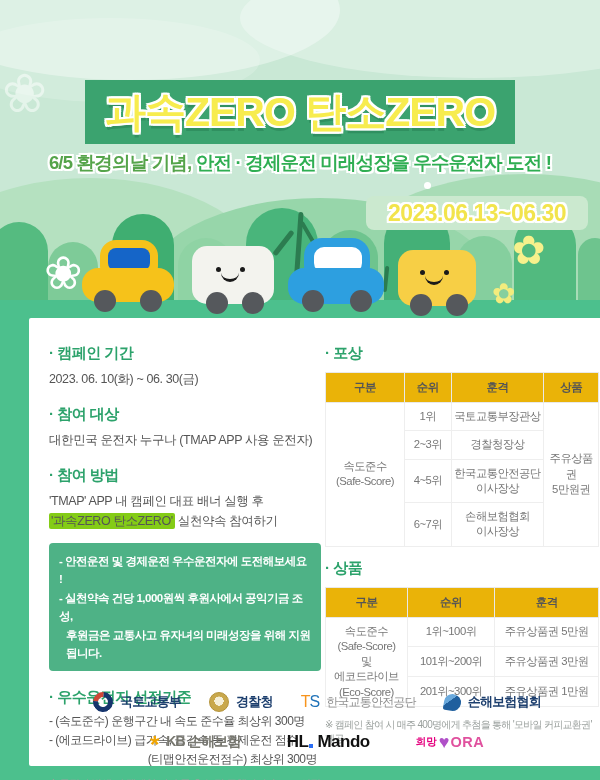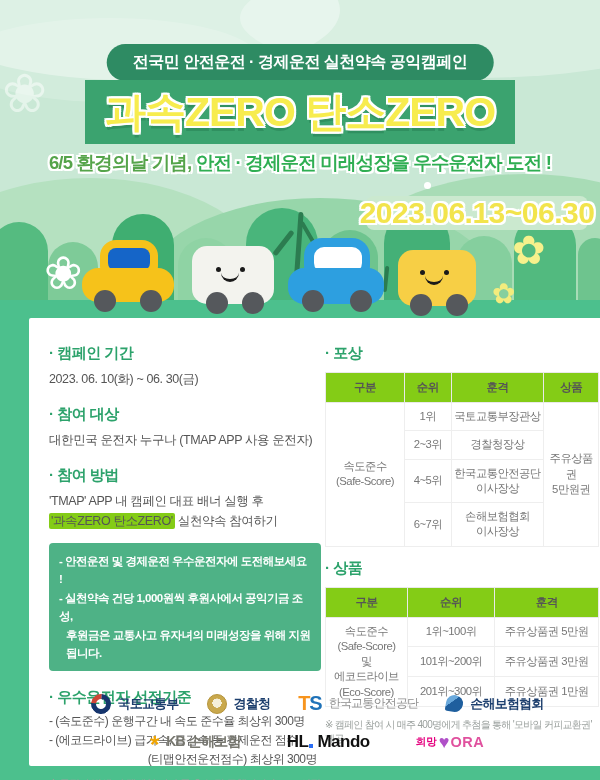--- a/index.html
+++ b/index.html
@@ -71,59 +71,59 @@
     font-size:16px;font-weight:700;padding:8px 26px;border-radius:20px;white-space:nowrap;letter-spacing:-.5px;}
   .title-banner{left:85px;top:80px;width:430px;height:64px;background:#3ba36f;display:flex;align-items:center;justify-content:center;}
   .title-text{font-size:41px;font-weight:800;color:#f7ec4e;letter-spacing:-1px;white-space:nowrap;
     text-shadow:-2px -2px 0 #fff,2px -2px 0 #fff,-2px 2px 0 #fff,2px 2px 0 #fff,0 -2px 0 #fff,0 2px 0 #fff,-2px 0 0 #fff,2px 0 0 #fff,0 5px 0 rgba(30,110,70,.35);}
   .subtitle{left:0;top:150px;width:600px;text-align:center;font-size:18.5px;font-weight:800;letter-spacing:-.8px;white-space:nowrap;
     text-shadow:-2px -2px 0 #fff,2px -2px 0 #fff,-2px 2px 0 #fff,2px 2px 0 #fff,0 -2px 0 #fff,0 2px 0 #fff,-2px 0 0 #fff,2px 0 0 #fff;}
   .sub1{color:#55a44a;}
   .sub2{color:#2fae52;}
   .date-badge{left:366px;top:196px;width:222px;height:34px;background:#cbe9cf;border-radius:8px;
     display:flex;align-items:center;justify-content:center;}
-  .date-text{font-size:30px;font-weight:800;color:#f2e44c;letter-spacing:-.5px;
+  .date-text{font-size:23px;font-weight:800;color:#f2e44c;letter-spacing:-.5px;
     text-shadow:-2px -2px 0 #fff,2px -2px 0 #fff,-2px 2px 0 #fff,2px 2px 0 #fff,0 -2px 0 #fff,0 2px 0 #fff,-2px 0 0 #fff,2px 0 0 #fff;}
 
   
   .card{left:29px;top:318px;width:576px;height:448px;background:#ffffff;border-radius:2px;z-index:6;}
   .col-left{position:absolute;left:20px;top:0;width:272px;}
   .col-right{position:absolute;left:296px;top:0;width:274px;}
   .sec-h{color:#2ca26b;font-size:15px;font-weight:800;letter-spacing:-.5px;}
   .mt-first{margin-top:26px;}
   .mt-sec{margin-top:17px;}
   .body-t{color:#555;font-size:12.5px;margin-top:8px;letter-spacing:-.4px;}
   .body-t2{color:#555;font-size:12.5px;margin-top:3px;letter-spacing:-.4px;}
   .hl-mint{background:#84cc16;padding:1px 2px;border-radius:2px;}
   .notice-box{margin-top:13px;background:#4eb286;color:#fff;border-radius:4px;padding:9px 10px;
     font-size:11.5px;font-weight:600;line-height:1.6;letter-spacing:-.5px;}
   .notice-ind{padding-left:7px;}
   .crit{color:#555;font-size:12px;margin-top:6px;letter-spacing:-.5px;}
   .crit-r{text-align:right;padding-right:4px;margin-top:2px;}
   .footnote{color:#9aa09d;font-size:10.5px;margin-top:9px;letter-spacing:-.6px;}
 
   table{width:100%;border-collapse:collapse;margin-top:9px;}
-  th{background:#84cc16;color:#555;font-weight:600;font-size:11.5px;padding:7px 2px;border:1px solid #e9e9e9;letter-spacing:-.5px;}
+  th{background:#eab308;color:#555;font-weight:600;font-size:11.5px;padding:7px 2px;border:1px solid #e9e9e9;letter-spacing:-.5px;}
   td{color:#777;font-size:11.3px;text-align:center;padding:6px 2px;border:1px solid #eeeeee;letter-spacing:-.5px;line-height:1.35;}
   .pre{white-space:pre-line;}
   .tb1 .c1{width:29%;} .tb1 .c2{width:17%;} .tb1 .c3{width:34%;} .tb1 .c4{width:20%;}
   .tb2 .c1{width:30%;} .tb2 .c2{width:32%;} .tb2 .c3{width:38%;}
   .fn-r{color:#9aa09d;font-size:10px;margin-top:11px;letter-spacing:-.7px;}
 
   
   .logos{position:absolute;left:0;right:0;display:flex;justify-content:center;align-items:center;}
   .lr1{top:374px;gap:28px;}
   .lr2{top:414px;gap:46px;}
   .logo{display:flex;align-items:center;gap:7px;}
   .logo-txt{font-size:13px;font-weight:700;color:#1d3f6e;letter-spacing:-.8px;}
   .molit-mark{width:20px;height:20px;border-radius:50%;border:5px solid #16356d;border-top-color:#cf4637;
     transform:rotate(-40deg);box-sizing:border-box;}
   .police-mark{width:20px;height:20px;border-radius:50%;border:1px solid #b49339;box-sizing:border-box;
     background:radial-gradient(circle at 50% 45%, #f5efd8 0 34%, #c9a84c 35% 100%);}
-  .ts-mark{font-size:20px;font-weight:700;letter-spacing:-1px;}
+  .ts-mark{font-size:16px;font-weight:400;letter-spacing:-1px;}
   .ts-t{color:#f7941d;} .ts-s{color:#1f72b8;}
   .ts-name{font-size:12px;font-weight:400;color:#8f8f8f;letter-spacing:-.8px;}
   .kidi-mark{width:17px;height:17px;border-radius:50% 50% 50% 12%;transform:rotate(10deg);
     background:linear-gradient(135deg,#6aa9dc 0 38%,#1f5f9e 39% 100%);}
   .kb-star{font-size:24px;font-weight:900;color:#f0a500;line-height:0.6;margin-top:6px;}
   .kb-txt{font-size:14px;font-weight:600;color:#77776f;letter-spacing:-.8px;}
   .hl-prefix{font-size:17px;font-weight:900;color:#111;letter-spacing:-.5px;}
   .hl-dot{width:4px;height:4px;background:#2a6df4;display:inline-block;margin:8px 2px 0 1px;}
   .hl-name{font-size:17px;font-weight:800;color:#111;letter-spacing:-.5px;margin-left:2px;}
   .vora-prefix{font-size:10.5px;font-weight:800;color:#e5007f;margin-right:1px;}
@@ -189,21 +189,20 @@
     <div class="wheel" style="left:48px;top:44px;"></div>
   </div>
 
   <div class="abs flower flb">❀</div>
   <div class="abs flower fl1">❀</div>
   <div class="abs flower fl2">✿</div>
   <div class="abs flower fl3">✿</div>
   <div class="dotw d1"></div>
   <div class="dotw d2"></div>
 
-  <div class="abs hdr tag-pill">전국민 안전운전 · 경제운전 실천약속 공익캠페인</div>
   <div class="abs hdr title-banner">
     <span class="title-text">과속ZERO 탄소ZERO</span>
   </div>
   <div class="abs hdr subtitle">
     <span class="sub1">6/5 환경의날 기념,</span><span class="sub2"> 안전 · 경제운전 미래성장을 우수운전자 도전 !</span>
   </div>
   <div class="abs hdr date-badge">
     <span class="date-text">2023.06.13~06.30</span>
   </div>
 

